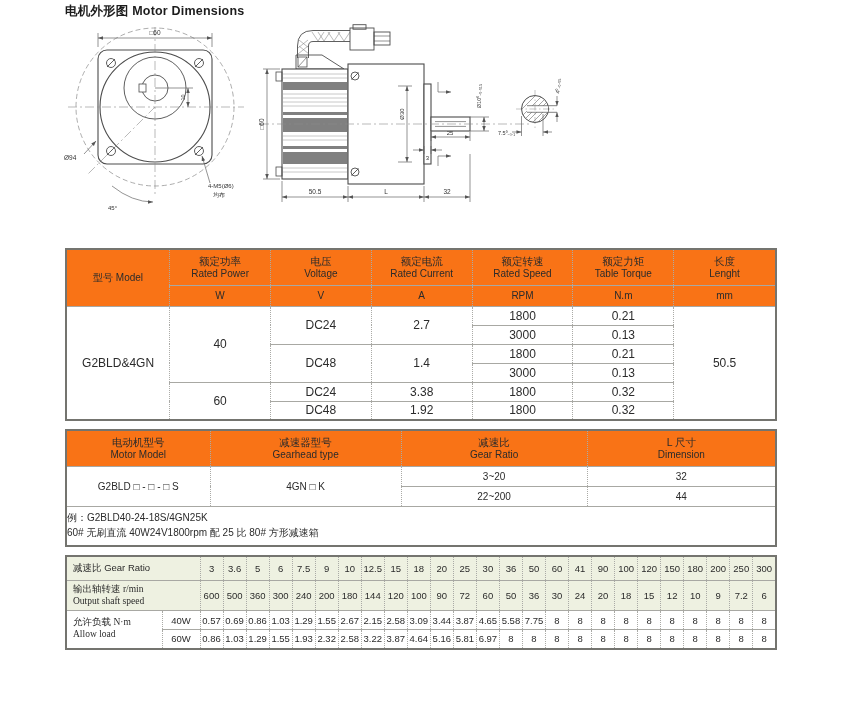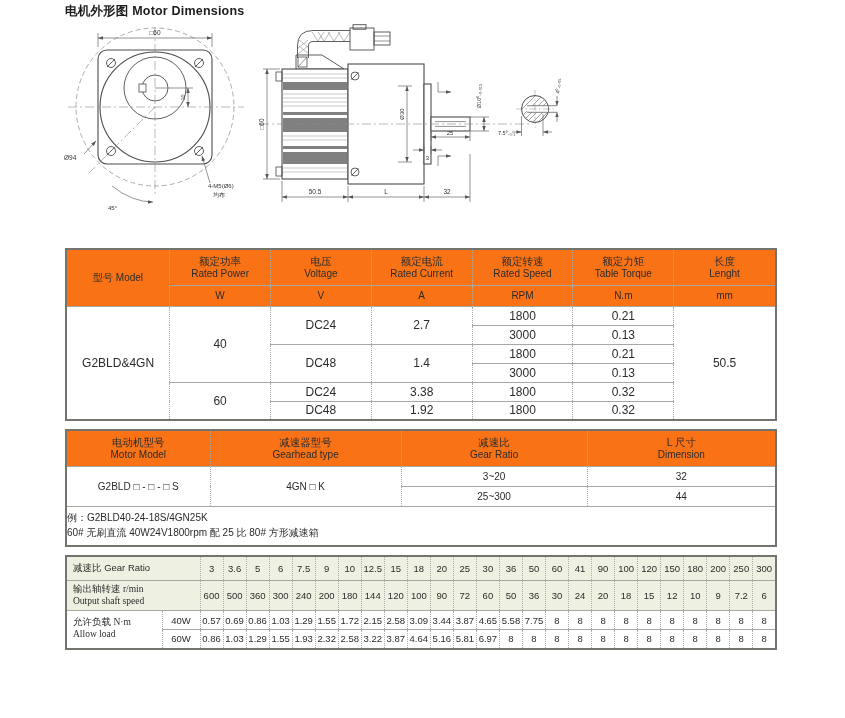--- a/index.html
+++ b/index.html
@@ -356,21 +356,21 @@
       </tr>
     </thead>
     <tbody>
       <tr>
         <td rowspan="2">G2BLD □ - □ - □ S</td>
         <td rowspan="2">4GN □ K</td>
         <td>3~20</td>
         <td>32</td>
       </tr>
       <tr>
-        <td>25~300</td>
+        <td>22~200</td>
         <td>44</td>
       </tr>
       <tr>
         <td colspan="4" class="note-cell">
           <div>例：G2BLD40-24-18S/4GN25K</div>
           <div>60# 无刷直流 40W24V1800rpm 配 25 比 80# 方形减速箱</div>
         </td>
       </tr>
     </tbody>
   </table>
@@ -471,21 +471,21 @@
           <div>允许负载 N·m</div>
           <div>Allow load</div>
         </th>
         <td>40W</td>
       <td>0.57</td>
           <td>0.69</td>
           <td>0.86</td>
           <td>1.03</td>
           <td>1.29</td>
           <td>1.55</td>
-          <td>1.72</td>
+          <td>2.67</td>
           <td>2.15</td>
           <td>2.58</td>
           <td>3.09</td>
           <td>3.44</td>
           <td>3.87</td>
           <td>4.65</td>
           <td>5.58</td>
           <td>7.75</td>
           <td>8</td>
           <td>8</td>

